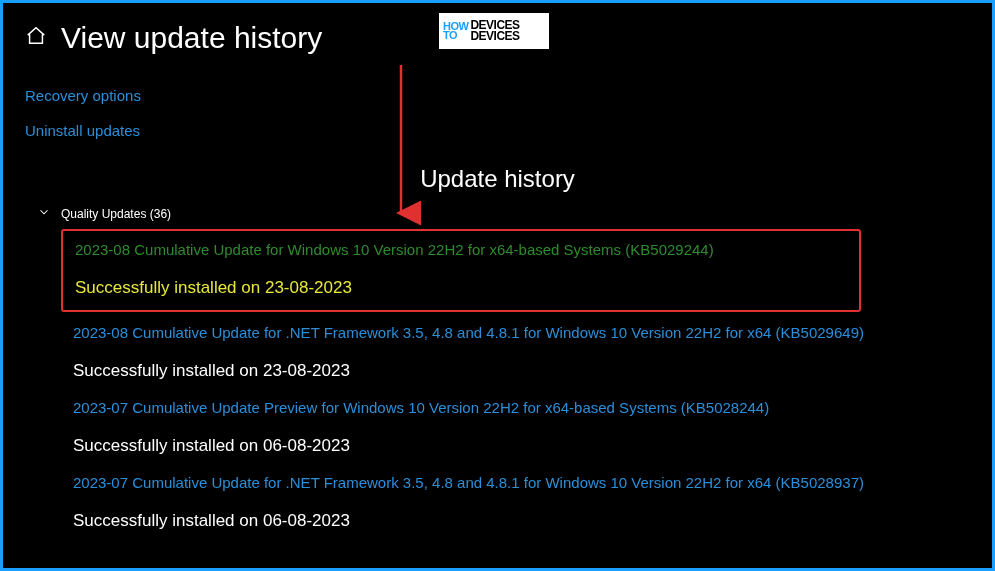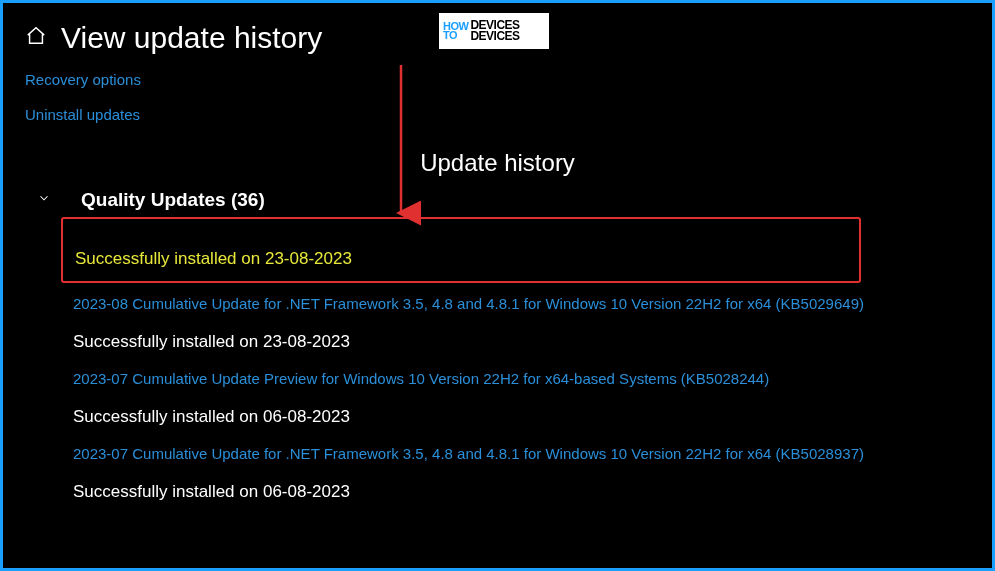--- a/index.html
+++ b/index.html
@@ -11,21 +11,21 @@
       font-family: "Segoe UI", -apple-system, sans-serif;
       color: #fff;
       padding: 18px 22px;
       position: relative;
       overflow: hidden;
     }
     .header-row {
       display: flex;
       align-items: center;
       gap: 14px;
-      margin-bottom: 16px;
+      margin-bottom: 32px;
     }
     .home-icon svg { width: 22px; height: 22px; stroke: #fff; fill: none; stroke-width: 1.6; }
     .page-title {
       font-size: 30px;
       font-weight: 300;
       color: #fff;
     }
     .logo-badge {
       position: absolute;
       left: 434px;
@@ -69,21 +69,21 @@
     }
     .group-header {
       display: flex;
       align-items: center;
       gap: 10px;
       padding-left: 12px;
       margin-bottom: 6px;
       cursor: pointer;
     }
     .chevron svg { width: 14px; height: 14px; stroke: #fff; fill: none; stroke-width: 1.8; }
-    .group-label { font-size: 19px; font-weight: 700; margin-left: 20px; }
+    .group-label { font-size: 12px; font-weight: 400; }
     .updates-list { padding-left: 48px; }
     .update-item { padding: 8px 0 10px 0; }
     .update-title {
       color: #2a8fd8;
       font-size: 15px;
       margin-bottom: 6px;
       cursor: pointer;
     }
     .update-status { color: #fff; font-size: 17px; margin-top: 20px; }
     .highlight-box {
@@ -152,20 +152,21 @@
     <svg viewBox="0 0 24 24">
         <path d="M6 9 L12 15 L18 9"></path>
       </svg>
   </span>
   <span class="group-label">Quality Updates (36)</span>
 </div>
 
 <div class="updates-list">
 
   <div class="highlight-box">
+    <div class="update-title">2023-08 Cumulative Update for Windows 10 Version 22H2 for x64-based Systems (KB5029244)</div>
     <div class="update-status">Successfully installed on 23-08-2023</div>
   </div>
 
   <div class="update-item">
     <div class="update-title">2023-08 Cumulative Update for .NET Framework 3.5, 4.8 and 4.8.1 for Windows 10 Version 22H2 for x64 (KB5029649)</div>
     <div class="update-status">Successfully installed on 23-08-2023</div>
   </div>
 
   <div class="update-item">
     <div class="update-title">2023-07 Cumulative Update Preview for Windows 10 Version 22H2 for x64-based Systems (KB5028244)</div>

